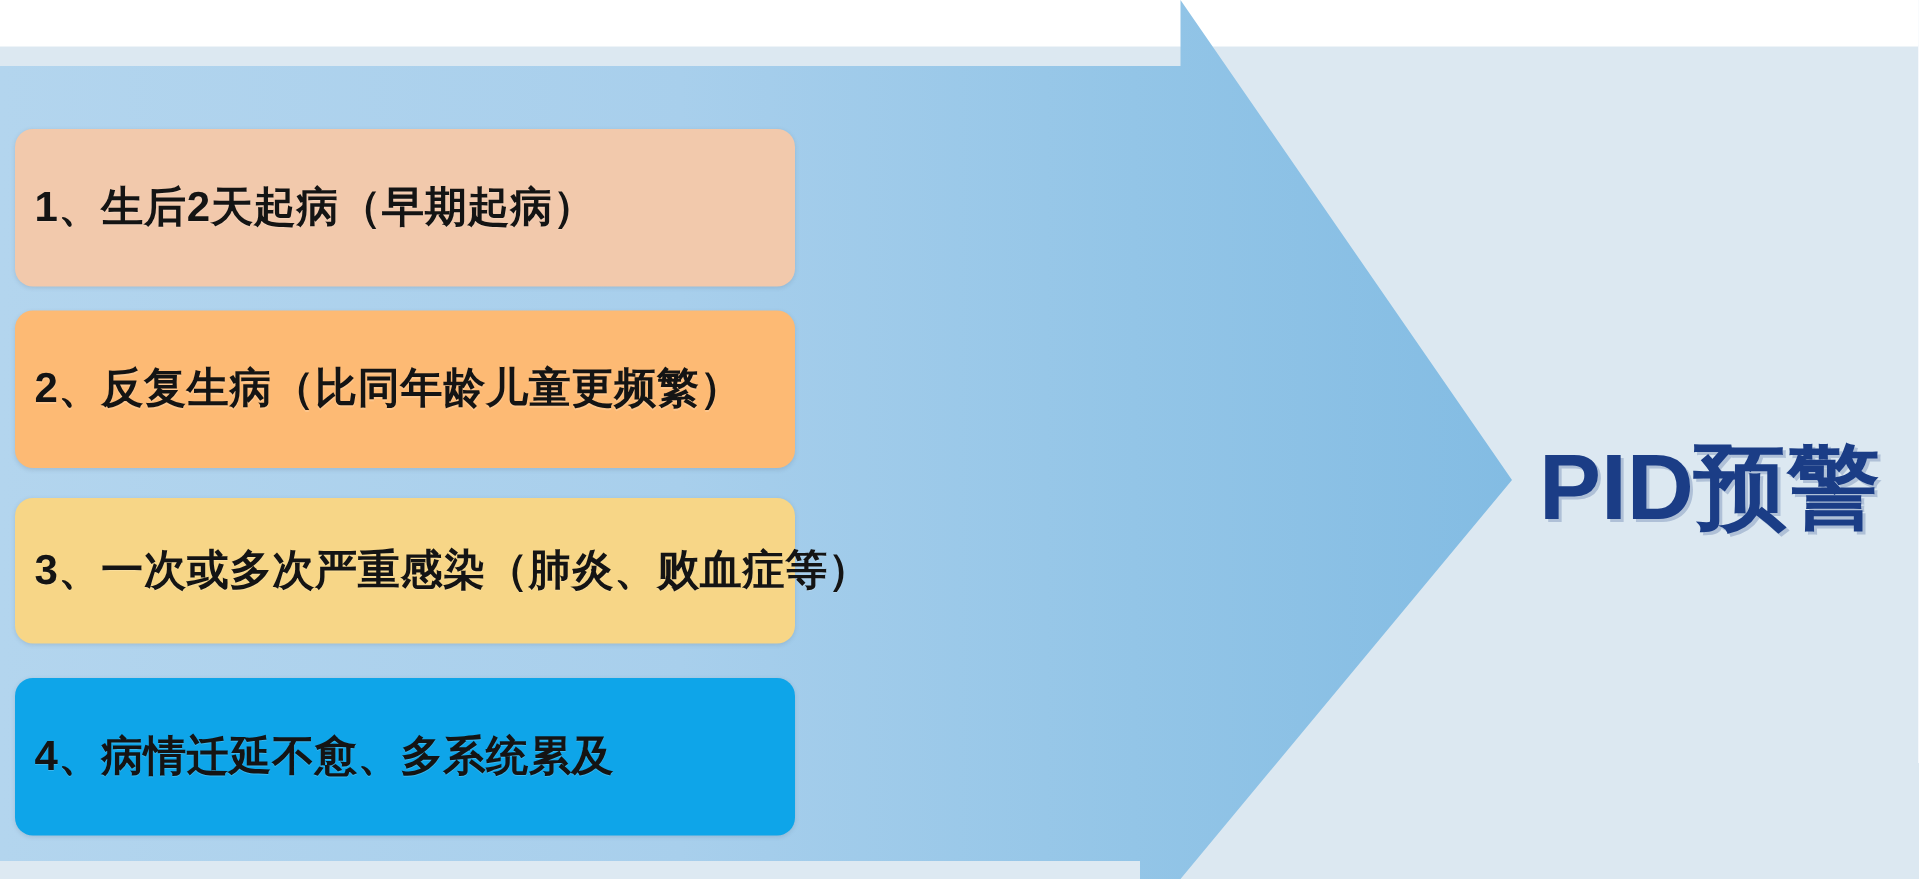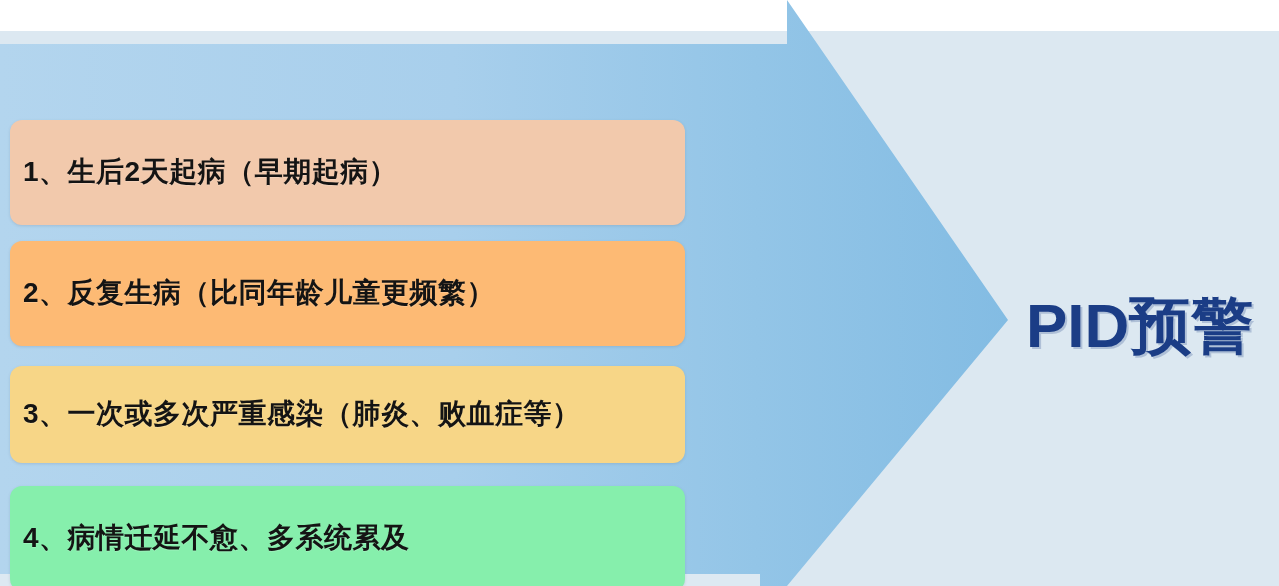--- a/index.html
+++ b/index.html
@@ -66,31 +66,30 @@
   
   .bars {
     position: absolute;
     left: 10px;
     top: 86px;
     width: 653px;
   }
   .bar {
     position: absolute;
     left: 0;
-    width: 675px;
+    width: 520px;
     border-radius: 12px;
     box-shadow: 0 1px 3px rgba(70,90,110,0.18);
     display: flex;
     align-items: center;
-    margin-top: 34px;
   }
   .bar-1 { top: 0px;   height: 105px; background: #f2c9ac; }
   .bar-2 { top: 121px; height: 105px; background: #fdba74; align-items: center; }
   .bar-3 { top: 246px; height: 97px;  background: #f7d687; }
-  .bar-4 { top: 366px; height: 105px; background: #86efac; }
+  .bar-4 { top: 366px; height: 105px; background: #0ea5e9; }
 
   .bar-text {
     padding-left: 13px;
     padding-right: 14px;
     font-size: 28px;
     font-weight: 700;
     color: #141414;
     letter-spacing: 0.5px;
     line-height: 1.15;
     white-space: nowrap;

